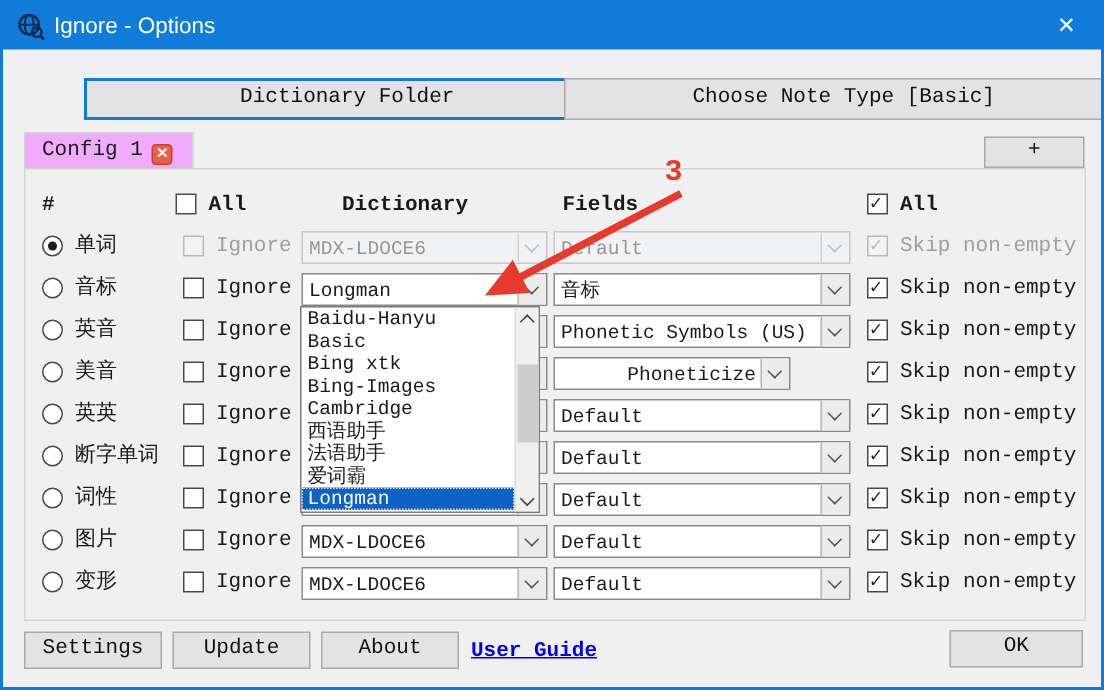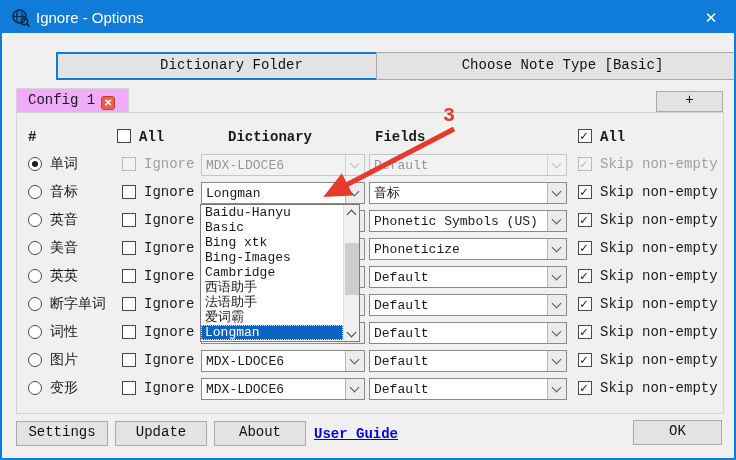--- a/index.html
+++ b/index.html
@@ -173,21 +173,21 @@
       </div>
       <div>
         <span class="rb " style="left:26px; top:239px;"></span>
         <span class="lbl" style="left:48px; top:237px;">美音</span>
         <span class="cb  " style="left:120px; top:239px;"></span>
         <span class="lbl " style="left:142px; top:237px;">Ignore</span>
         <div class="combo " style="left:199px; top:236px; width:164px;">
           <span class="val"></span>
           <span class="arw"></span>
         </div>
-        <div class="combo " style="left:367px; top:236px; width:198px;">
+        <div class="combo " style="left:367px; top:236px; width:158px;text-align:right;">
           <span class="val">Phoneticize</span>
           <span class="arw"></span>
         </div>
         <span class="cb checked " style="left:576px; top:239px;"></span>
         <span class="lbl " style="left:598px; top:237px;">Skip non-empty</span>
       </div>
       <div>
         <span class="rb " style="left:26px; top:267px;"></span>
         <span class="lbl" style="left:48px; top:265px;">英英</span>
         <span class="cb  " style="left:120px; top:267px;"></span>

